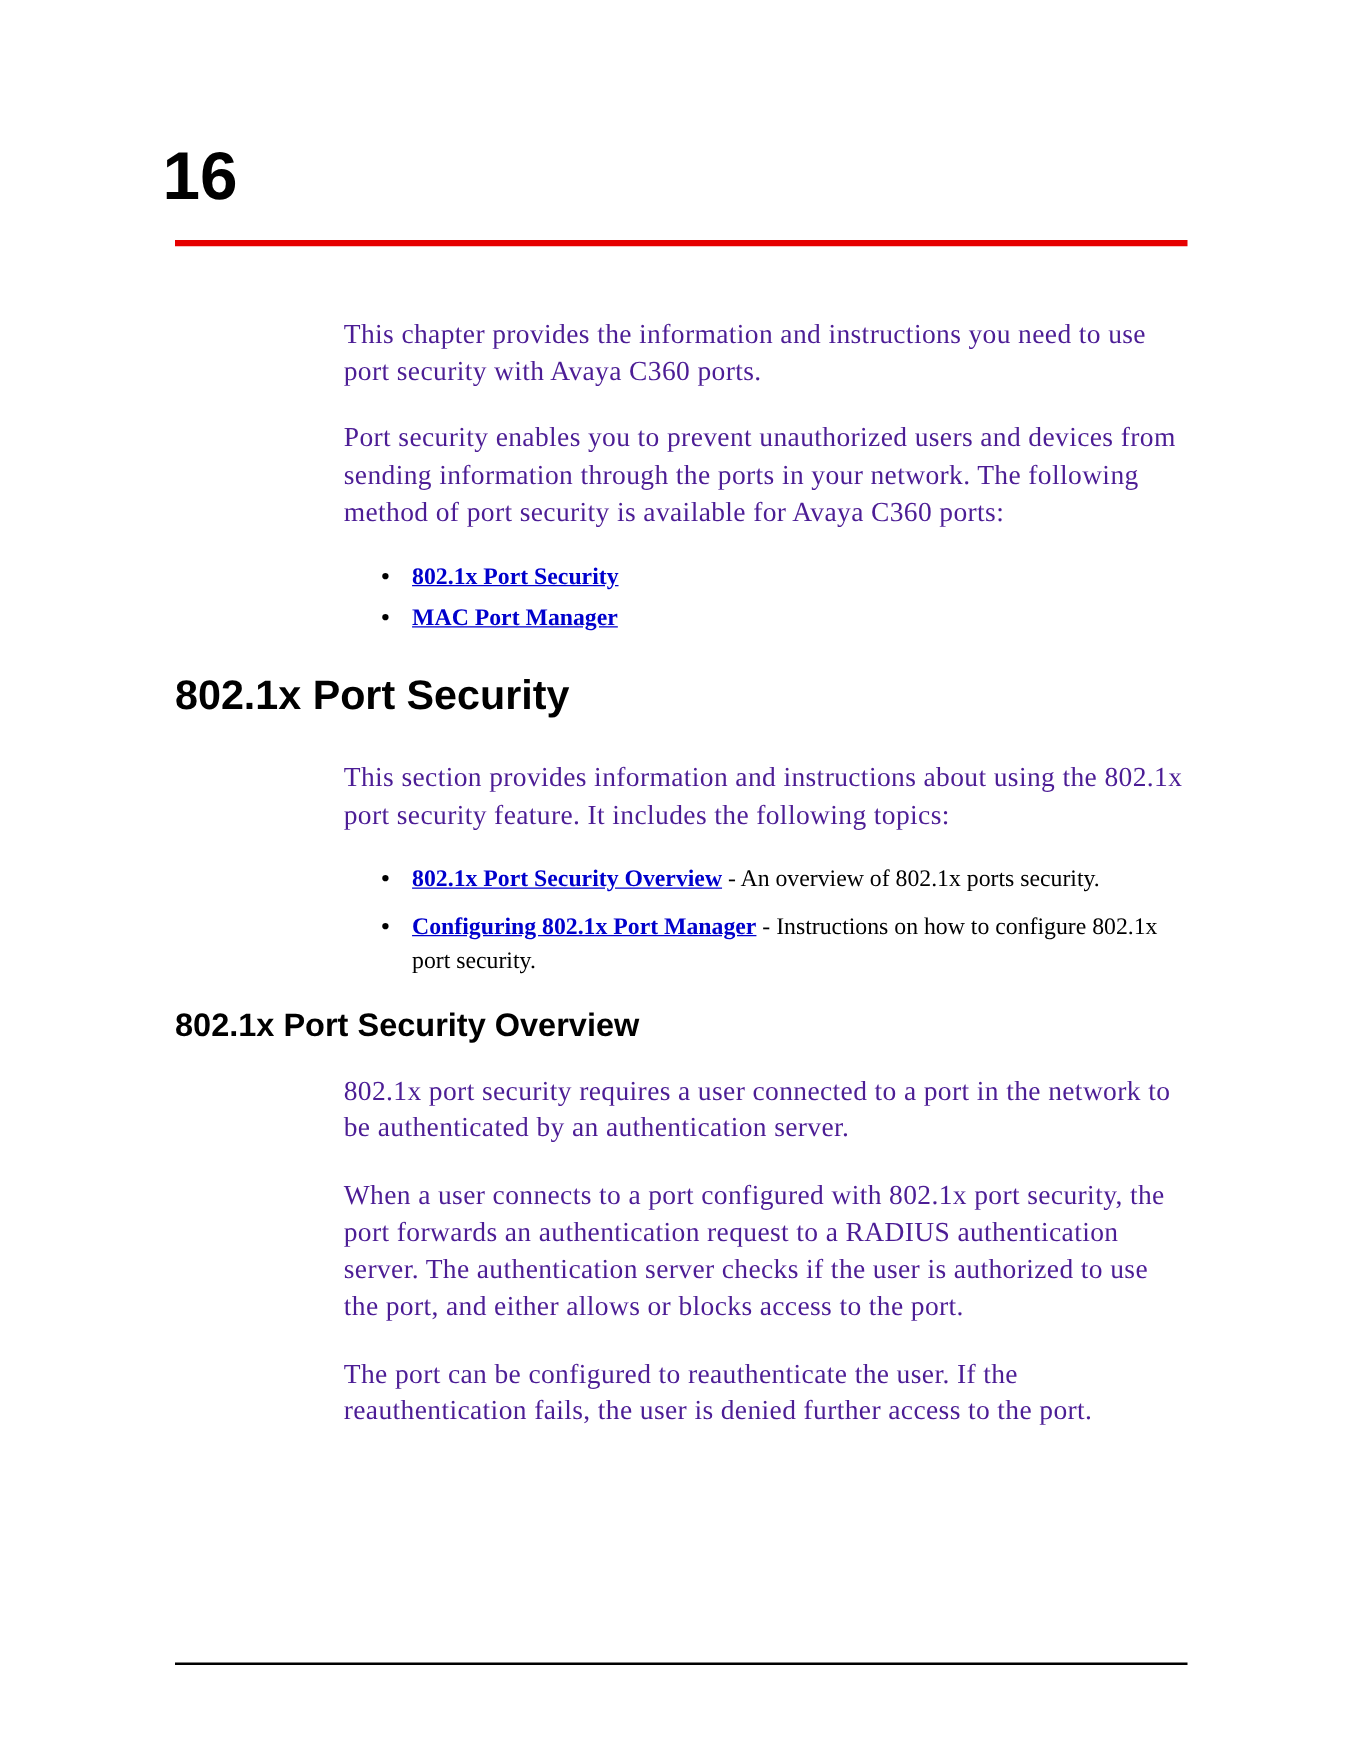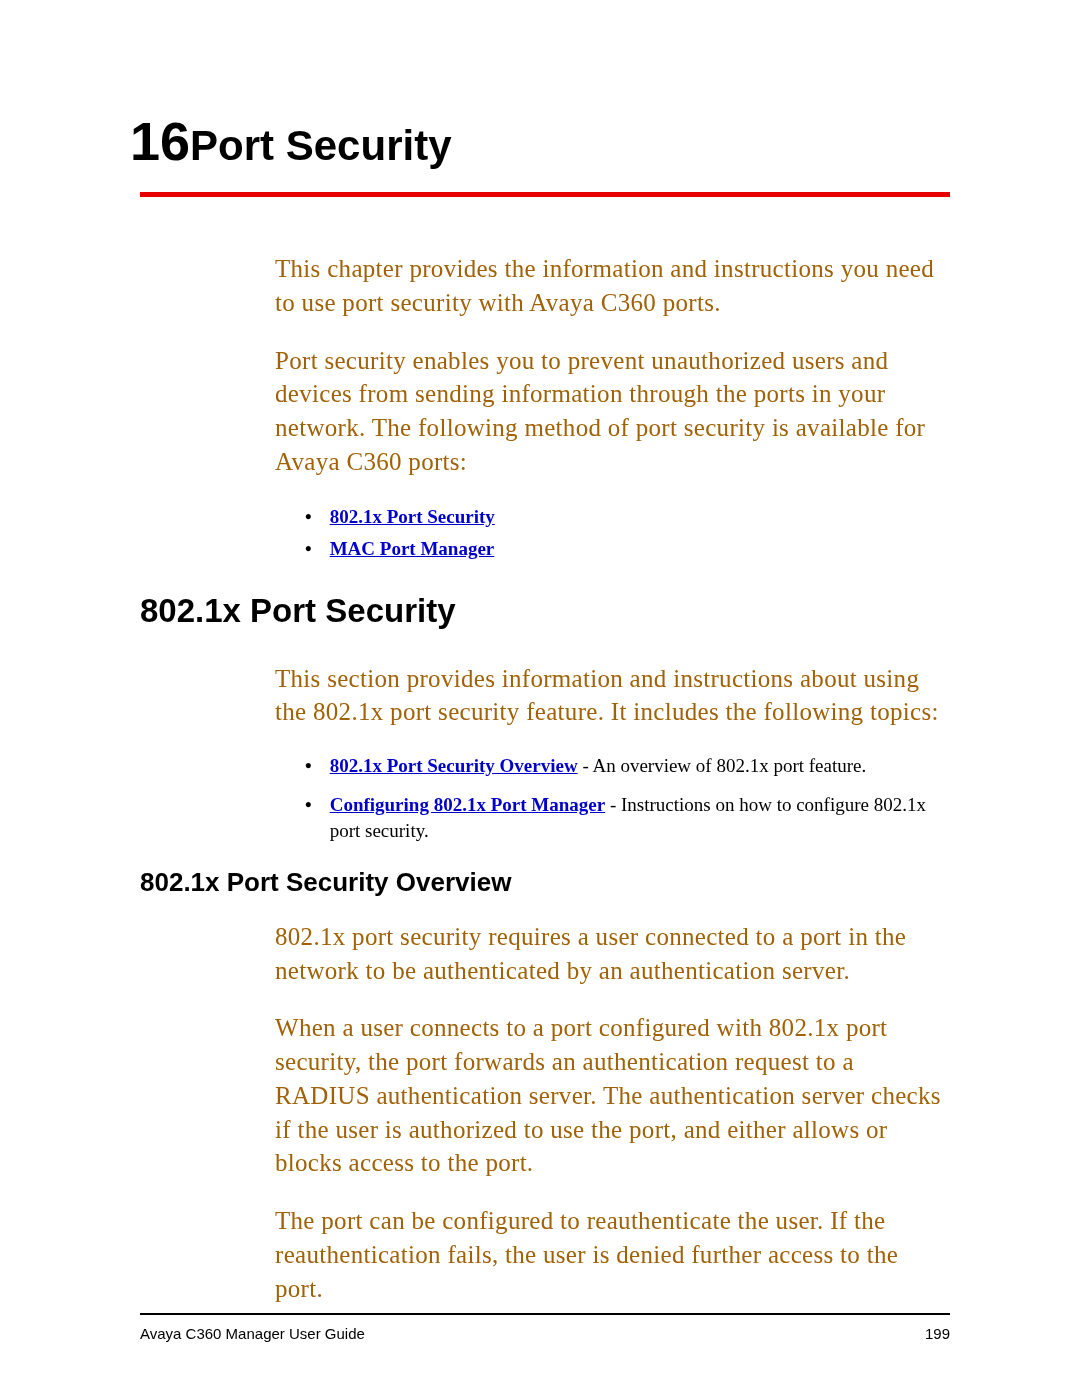--- a/index.html
+++ b/index.html
@@ -30,25 +30,25 @@
       font-weight: bold;
       font-family: Arial, Helvetica, sans-serif;
     }
     .red-rule {
       height: 5px;
       background: #e60000;
       margin-bottom: 55px;
       margin-left: 10px;
     }
     .body-text {
-      font-size: 25px;
+      font-size: 22px;
       line-height: 1.35;
       margin-left: 145px;
       margin-bottom: 24px;
-      color: #a16207;
+      color: #4c1d95;
       letter-spacing: 0.3px;
     }
     .bullet-list {
       margin-left: 175px;
       margin-bottom: 28px;
     }
     .bullet-item {
       font-size: 19px;
       line-height: 1.5;
       display: flex;
@@ -112,21 +112,20 @@
       font-size: 15px;
       font-family: Arial, Helvetica, sans-serif;
       margin-left: 10px;
     }
   </style>
 </head>
 <body>
 
 <div class="chapter-header">
   <span class="chapter-number">16</span>
-  <span class="chapter-title">Port Security</span>
 </div>
 
 <div class="red-rule"></div>
 
 <p class="body-text">This chapter provides the information and instructions you need to use port security with Avaya C360 ports.</p>
 
 <p class="body-text">Port security enables you to prevent unauthorized users and devices from sending information through the ports in your network. The following method of port security is available for Avaya C360 ports:</p>
 
 <div class="bullet-list">
   <div class="bullet-item">
@@ -140,38 +139,34 @@
 </div>
 
 <h2 class="section-heading">802.1x Port Security</h2>
 
 <p class="body-text">This section provides information and instructions about using the 802.1x port security feature. It includes the following topics:</p>
 
 <div class="bullet-list-detailed">
   <div class="bullet-item-detailed">
     <span class="bullet-marker">•</span>
     <span class="bullet-content">
-      <span class="link">802.1x Port Security Overview</span><span> - An overview of 802.1x port feature.</span>
+      <span class="link">802.1x Port Security Overview</span><span> - An overview of 802.1x ports security.</span>
     </span>
   </div>
   <div class="bullet-item-detailed">
     <span class="bullet-marker">•</span>
     <span class="bullet-content">
       <span class="link">Configuring 802.1x Port Manager</span><span> - Instructions on how to configure 802.1x port security.</span>
     </span>
   </div>
 </div>
 
 <h3 class="subsection-heading">802.1x Port Security Overview</h3>
 
 <p class="body-text">802.1x port security requires a user connected to a port in the network to be authenticated by an authentication server.</p>
 
 <p class="body-text">When a user connects to a port configured with 802.1x port security, the port forwards an authentication request to a RADIUS authentication server. The authentication server checks if the user is authorized to use the port, and either allows or blocks access to the port.</p>
 
 <p class="body-text">The port can be configured to reauthenticate the user. If the reauthentication fails, the user is denied further access to the port.</p>
 
 <div class="footer">
   <div class="footer-rule"></div>
-  <div class="footer-content">
-    <span>Avaya C360 Manager User Guide</span>
-    <span>199</span>
-  </div>
 </div>
 
 </body></html>

